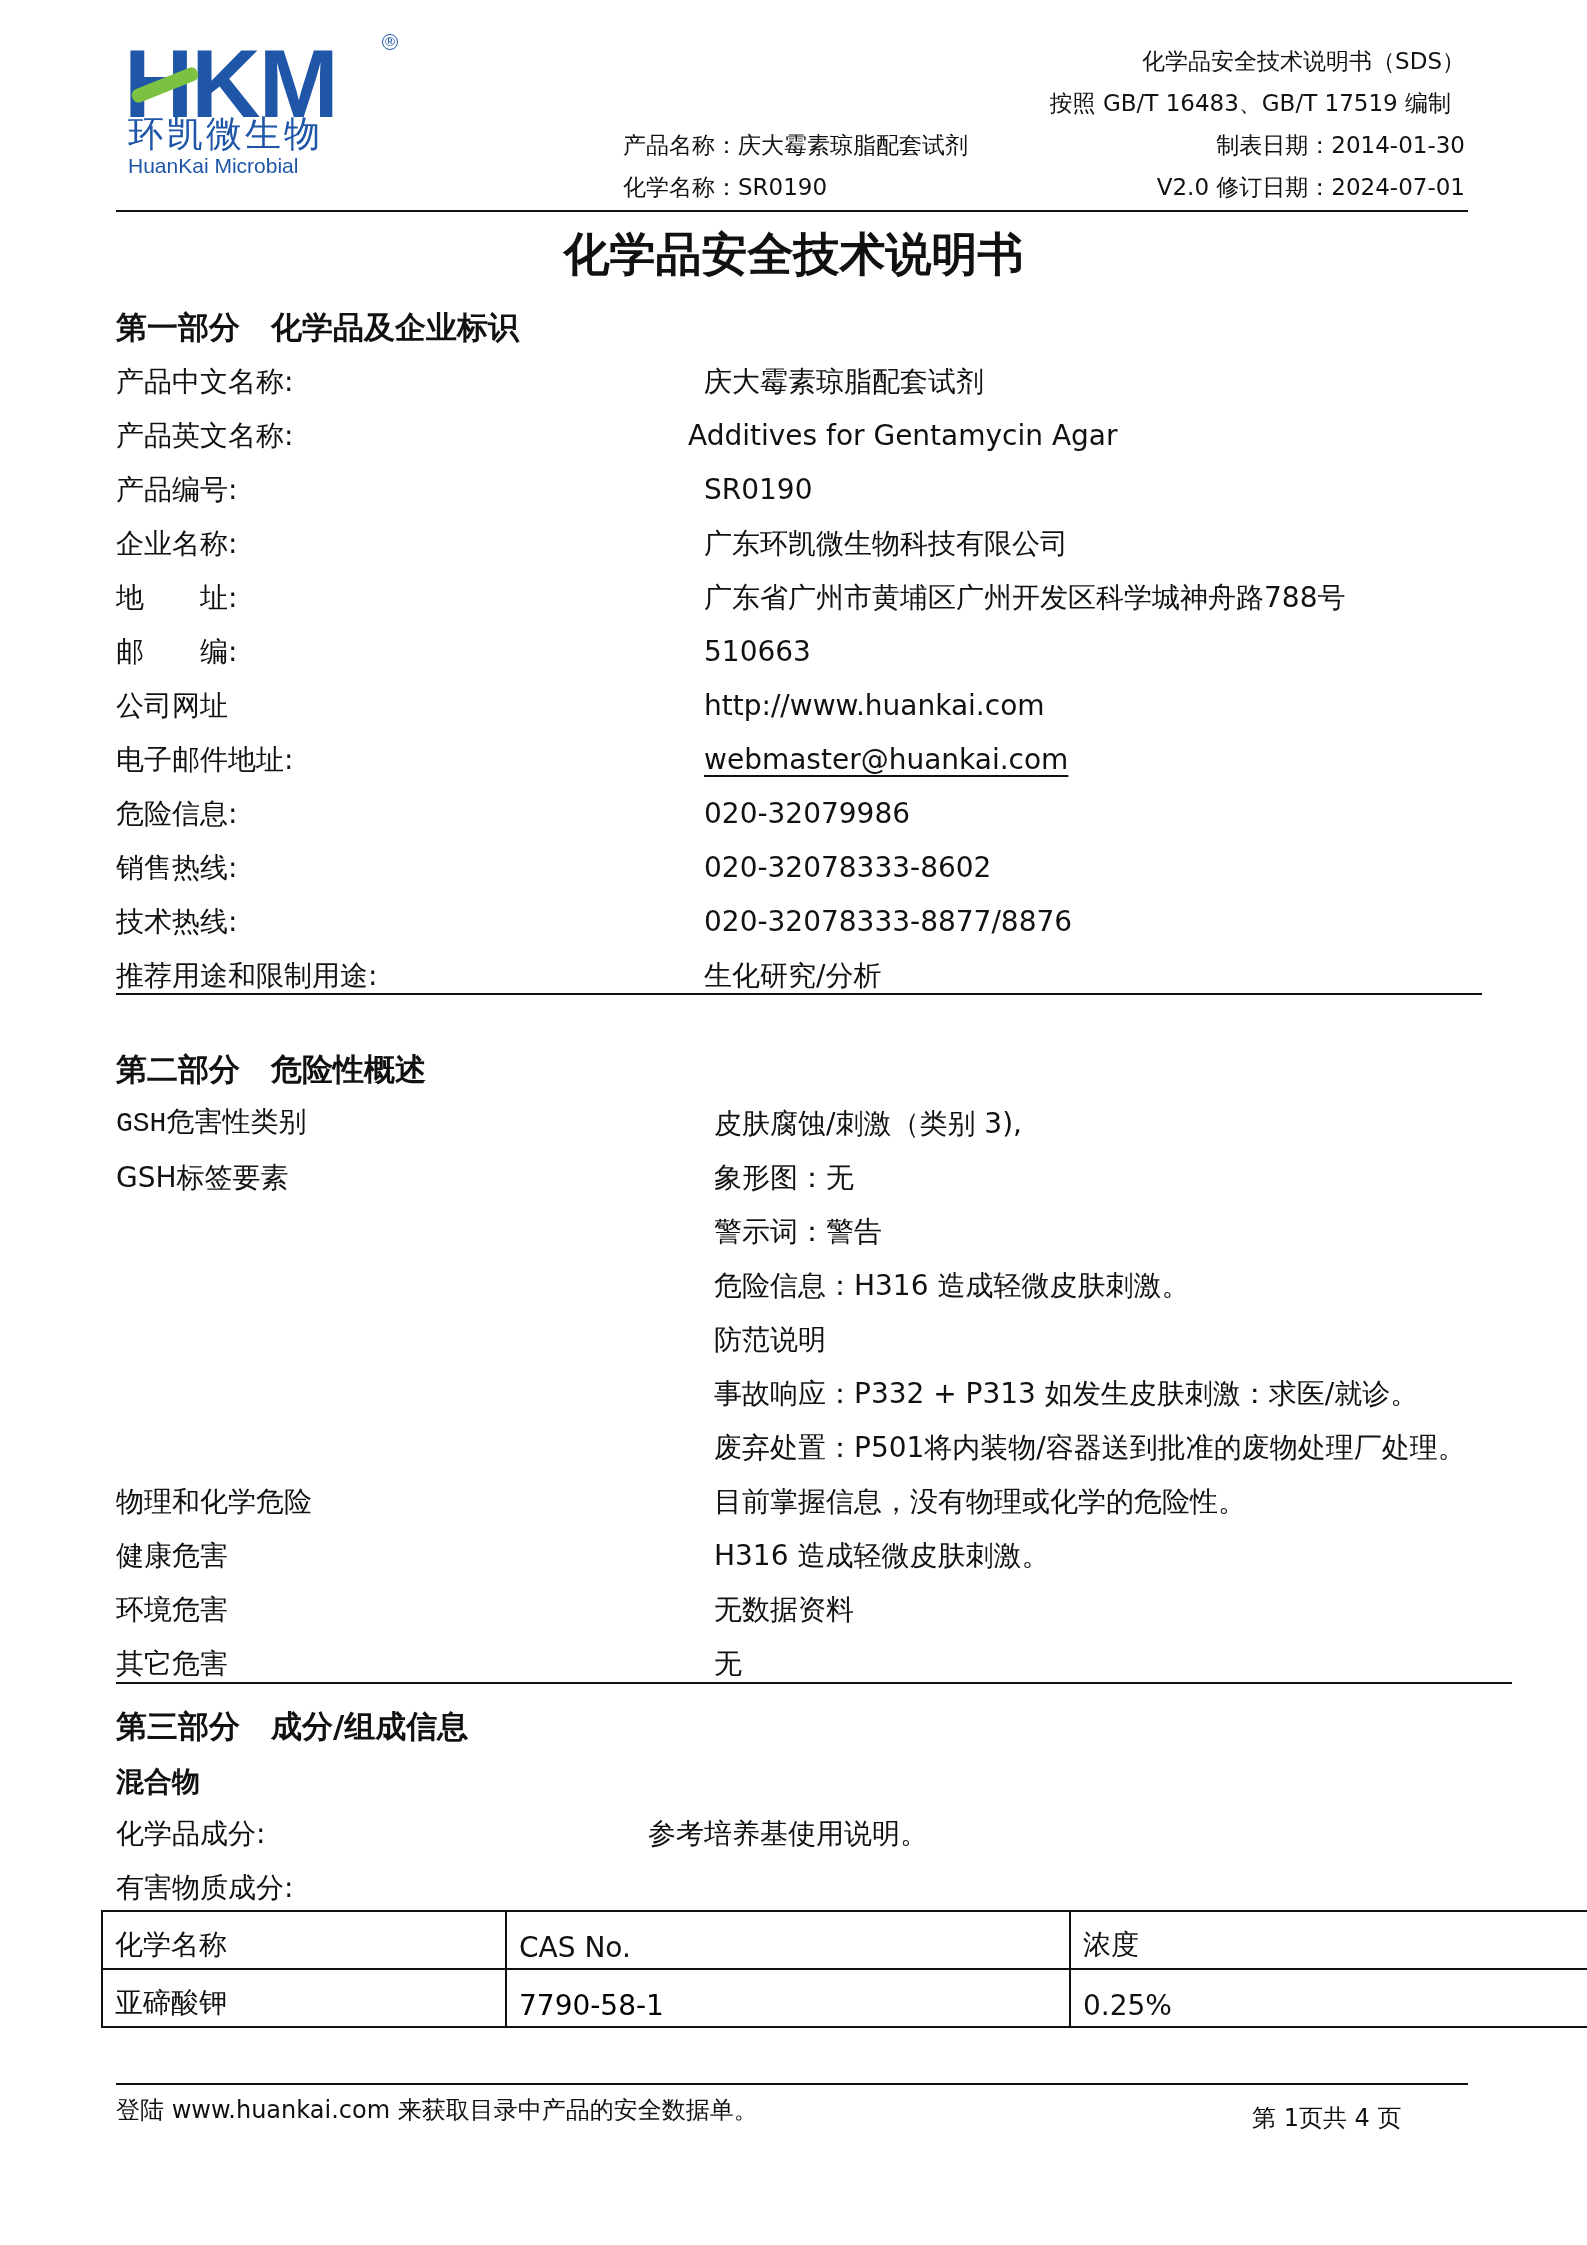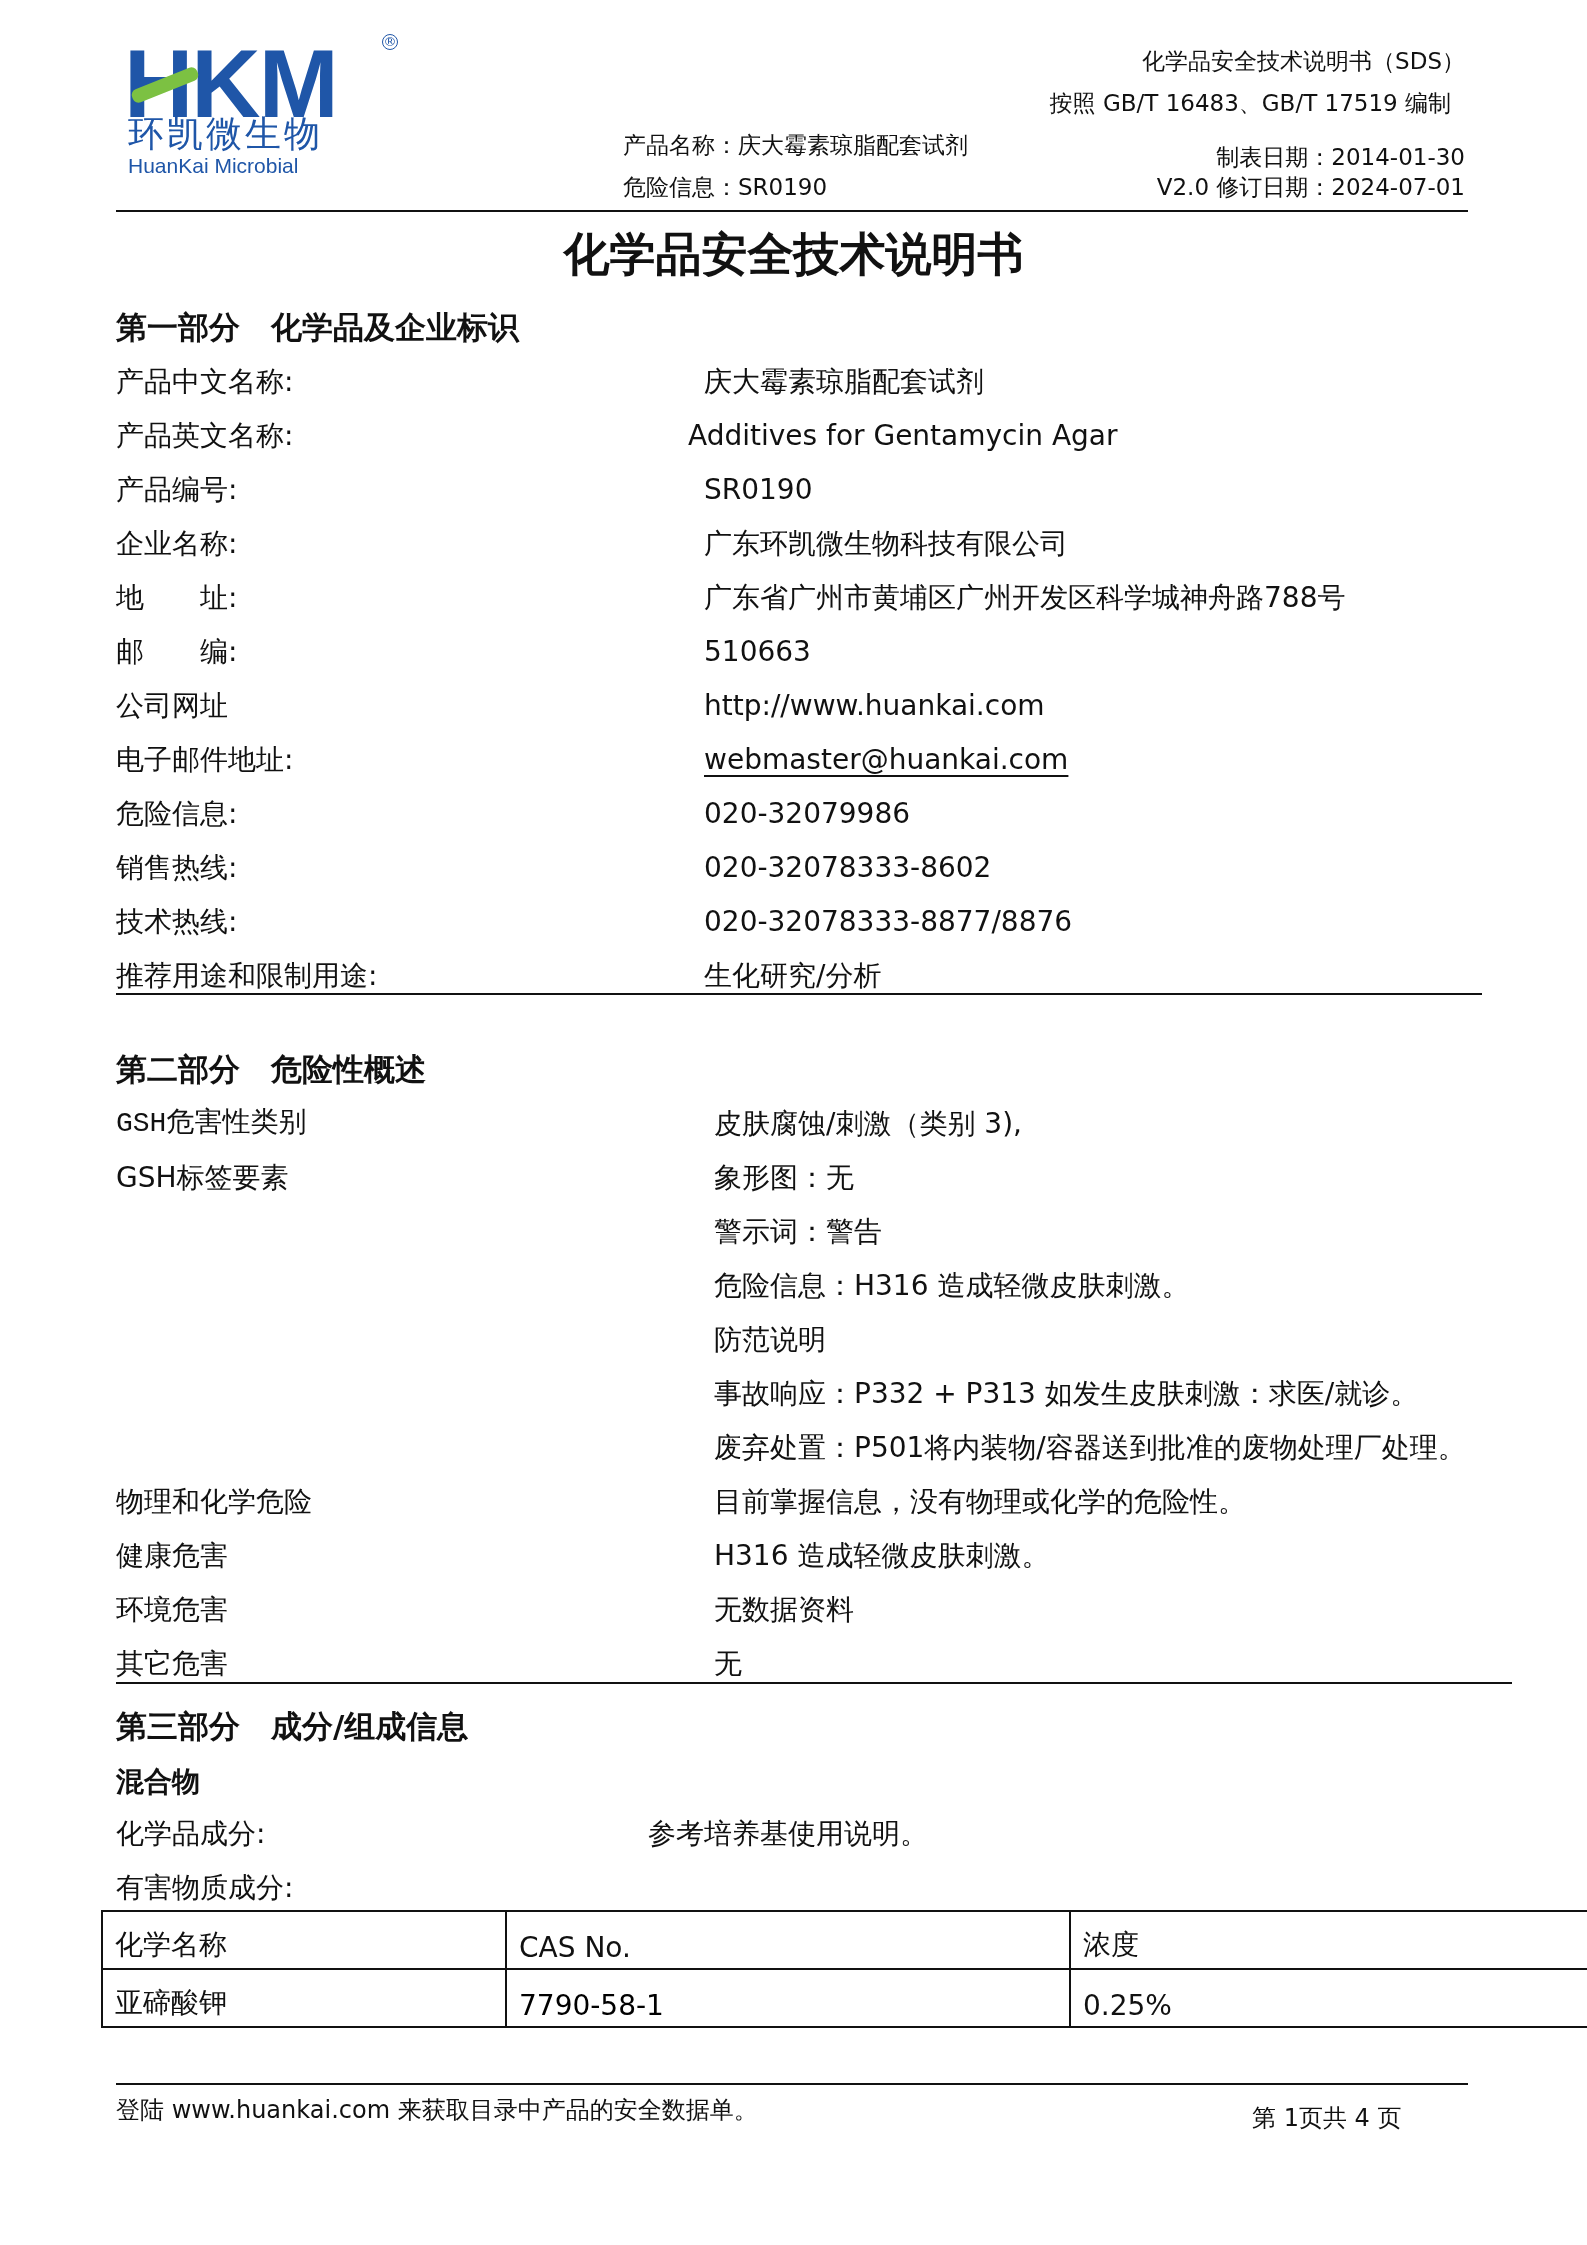--- a/index.html
+++ b/index.html
@@ -31,22 +31,22 @@
   <div class="logo-hkm">HKM</div>
   <div class="logo-h-green"></div>
   <div class="logo-reg">®</div>
   <div class="logo-cn">环凯微生物</div>
   <div class="logo-en">HuanKai Microbial</div>
 </div>
 
 <div class="abs hdr" style="right:122px;top:46px;text-align:right;">化学品安全技术说明书（SDS）</div>
 <div class="abs hdr" style="right:136px;top:88px;text-align:right;">按照 GB/T 16483、GB/T 17519  编制</div>
 <div class="abs hdr" style="left:623px;top:130px;">产品名称：庆大霉素琼脂配套试剂</div>
-<div class="abs hdr" style="right:122px;top:130px;text-align:left;margin-top:12px;">制表日期：2014-01-30</div>
-<div class="abs hdr" style="left:623px;top:172px;">危险信息：SR0190</div>
+<div class="abs hdr" style="right:122px;top:130px;text-align:left;">制表日期：2014-01-30</div>
+<div class="abs hdr" style="left:623px;top:172px;">化学名称：SR0190</div>
 <div class="abs hdr" style="right:122px;top:172px;text-align:right;margin-left:44px;">V2.0 修订日期：2024-07-01</div>
 <div class="hr" style="left:116px;width:1352px;top:210px;"></div>
 
 <div class="abs title">化学品安全技术说明书</div>
 
 <div class="abs sec" style="top:307px;">第一部分　化学品及企业标识</div>
 
 <div class="abs row-l" style="top:364px;">产品中文名称:</div>
 <div class="abs row-r" style="left:704px;top:364px;">庆大霉素琼脂配套试剂</div>
 

